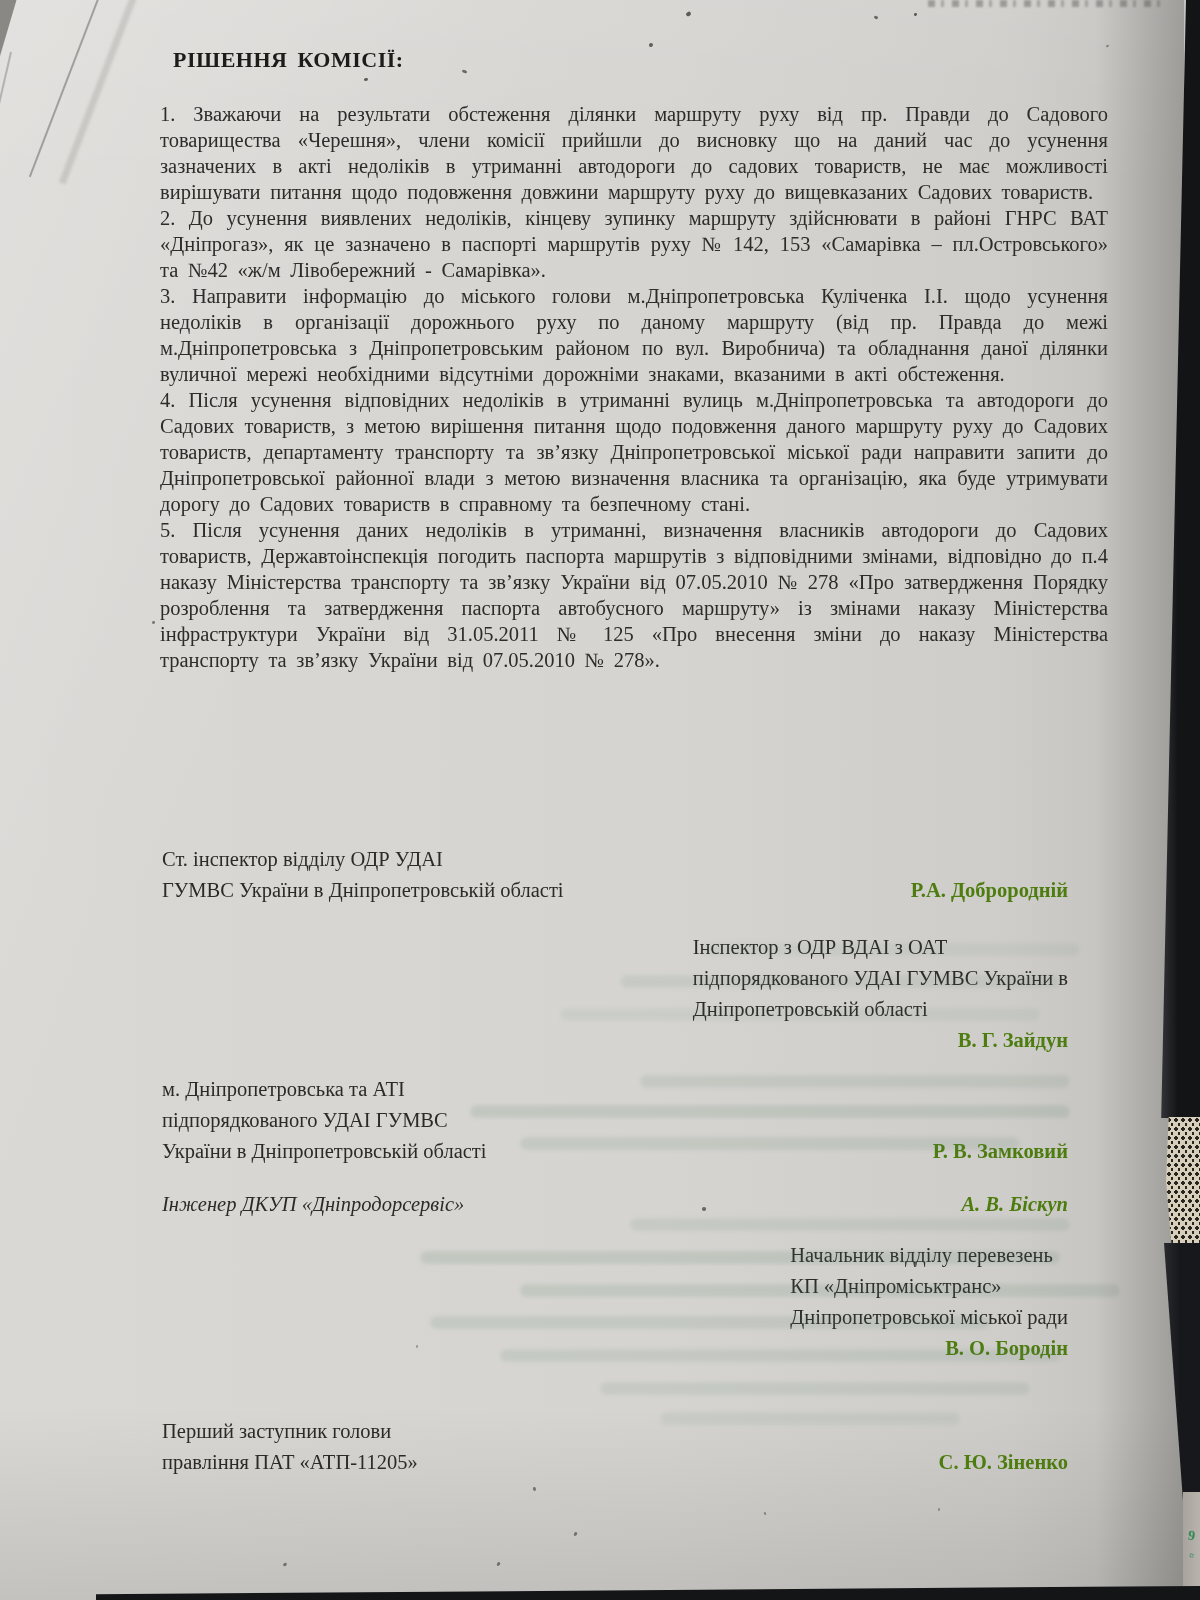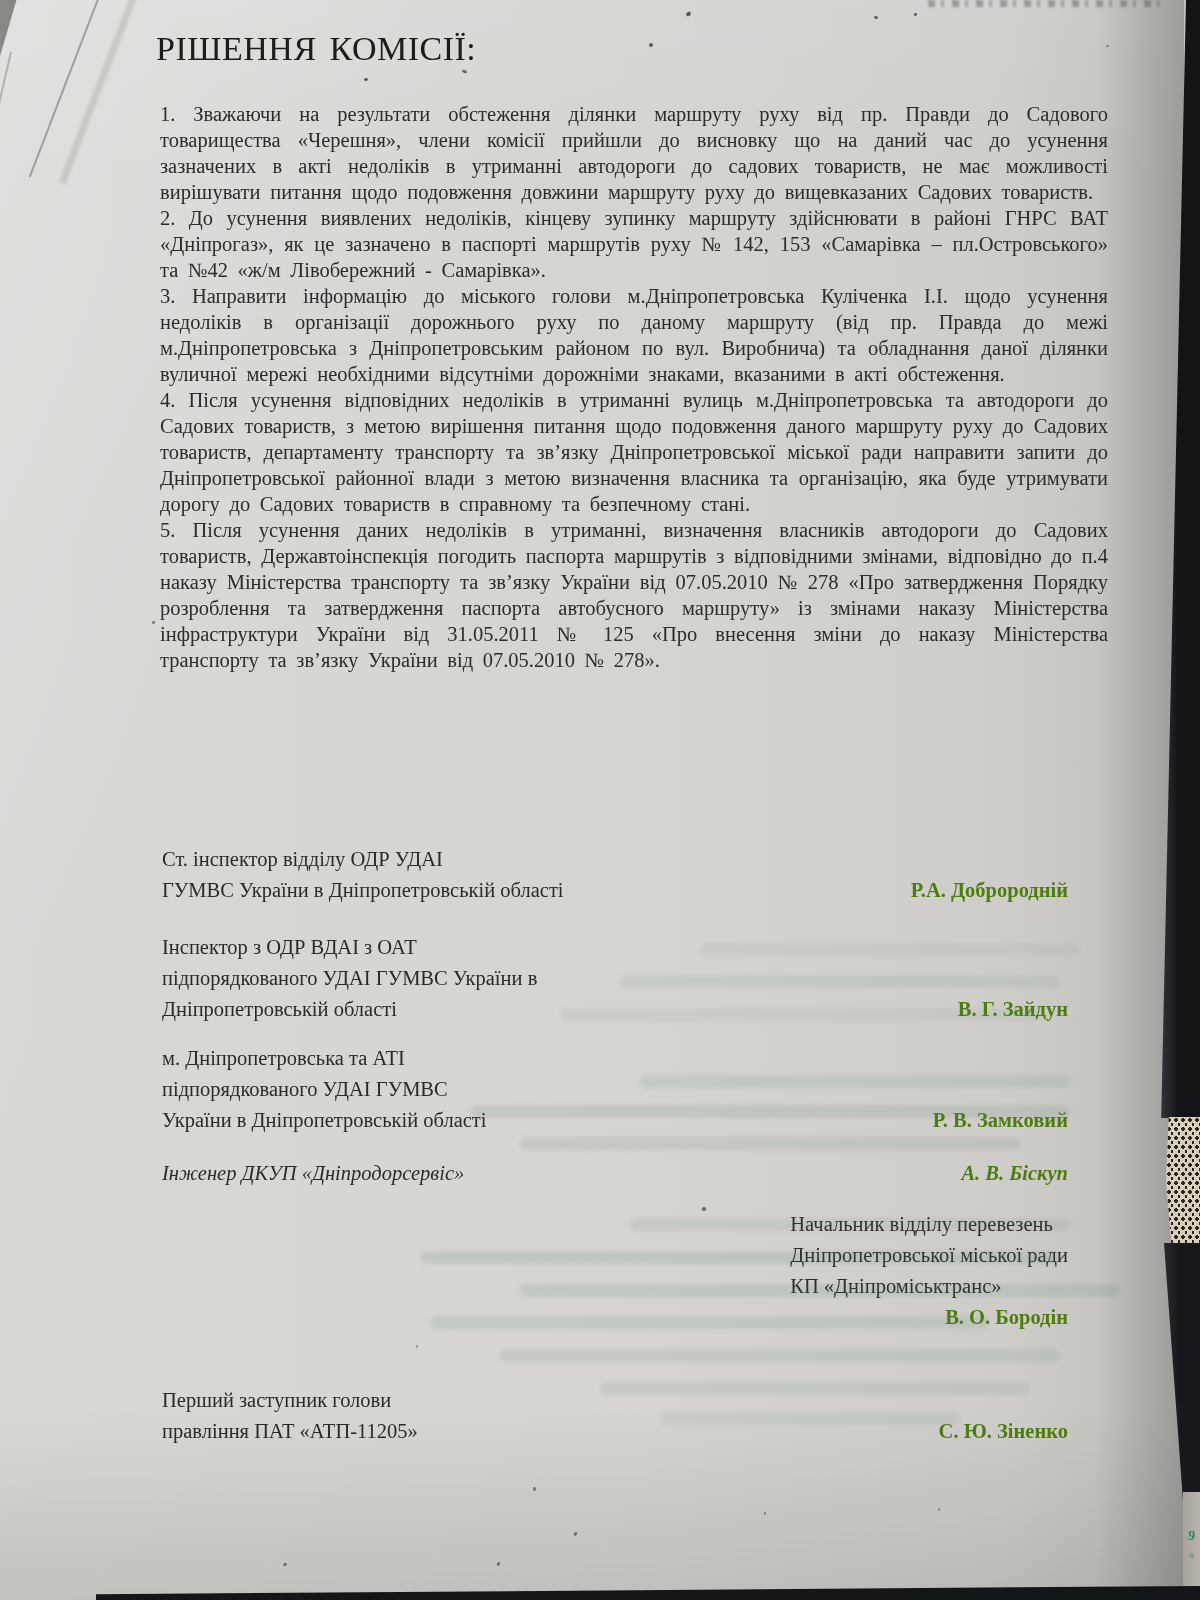--- a/index.html
+++ b/index.html
@@ -25,29 +25,29 @@
             background:rgba(110,108,104,.40);}
   #corner-notch{position:absolute;left:0;top:0;width:30px;height:56px;
             background:#6b6965;clip-path:polygon(0 0,55% 0,0 100%);opacity:.75;}
 
   
   #top-writing{position:absolute;left:928px;top:0;width:240px;height:7px;opacity:.45;
       background:repeating-linear-gradient(90deg,#5c5a57 0 7px,transparent 7px 13px,#6e6c69 13px 16px,transparent 16px 24px);
       filter:blur(.8px);}
 
   
-  #doc-title{position:absolute;left:156px;top:30px;margin:0;
-      font-size:34px;font-weight:normal;color:#1d1c1b;letter-spacing:.5px;word-spacing:4px;}
+  #doc-title{position:absolute;left:156px;top:30px;margin:17px;
+      font-size:22px;font-weight:bold;color:#1d1c1b;letter-spacing:.5px;word-spacing:4px;}
   #paragraphs{position:absolute;left:160px;top:101px;width:948px;color:#2e2c2a;}
   .par{margin:0;font-size:20.5px;line-height:26px;text-align:justify;word-spacing:4.5px;}
   #signatures{position:absolute;left:162px;top:840px;width:946px;color:#2c2a28;}
   .sig{display:flex;justify-content:space-between;align-items:flex-end;padding-right:40px;}
   .sig-line{font-size:20.5px;line-height:31px;}
   .sig-name{font-size:20.5px;line-height:31px;font-weight:bold;color:#4d7c0f;white-space:nowrap;}
-  .sig1{margin-top:4px;gap:29px;} .sig2{margin-top:26px;} .sig3{margin-top:18px;}
+  .sig1{margin-top:4px;gap:29px;} .sig2{margin-top:26px;flex-direction:column;} .sig3{margin-top:18px;}
   .sig4{margin-top:22px;font-style:italic;} .sig5{margin-top:20px;flex-direction:column;} .sig6{margin-top:52px;gap:34px;}
 
   
   .ghost{position:absolute;height:13px;border-radius:7px;background:#4e7d5e;filter:blur(2.2px);}
 
   
   .speck{position:absolute;background:#3c3a38;border-radius:50% 40% 55% 45%;}
 
   
   #edge-right-top{position:absolute;left:1160px;top:0;width:40px;height:1118px;
@@ -119,22 +119,22 @@
       </div>
       <div class="sig sig4">
         <div>
           <div class="sig-line">Інженер ДКУП «Дніпродорсервіс»</div>
         </div>
         <div class="sig-name">А. В. Біскуп</div>
       </div>
       <div class="sig sig5">
         <div>
           <div class="sig-line">Начальник відділу перевезень</div>
+          <div class="sig-line">КП «Дніпроміськтранс»</div>
           <div class="sig-line">Дніпропетровської міської ради</div>
-          <div class="sig-line">КП «Дніпроміськтранс»</div>
         </div>
         <div class="sig-name">В. О. Бородін</div>
       </div>
       <div class="sig sig6">
         <div>
           <div class="sig-line">Перший заступник голови</div>
           <div class="sig-line">правління ПАТ «АТП-11205»</div>
         </div>
         <div class="sig-name">С. Ю. Зіненко</div>
       </div>

